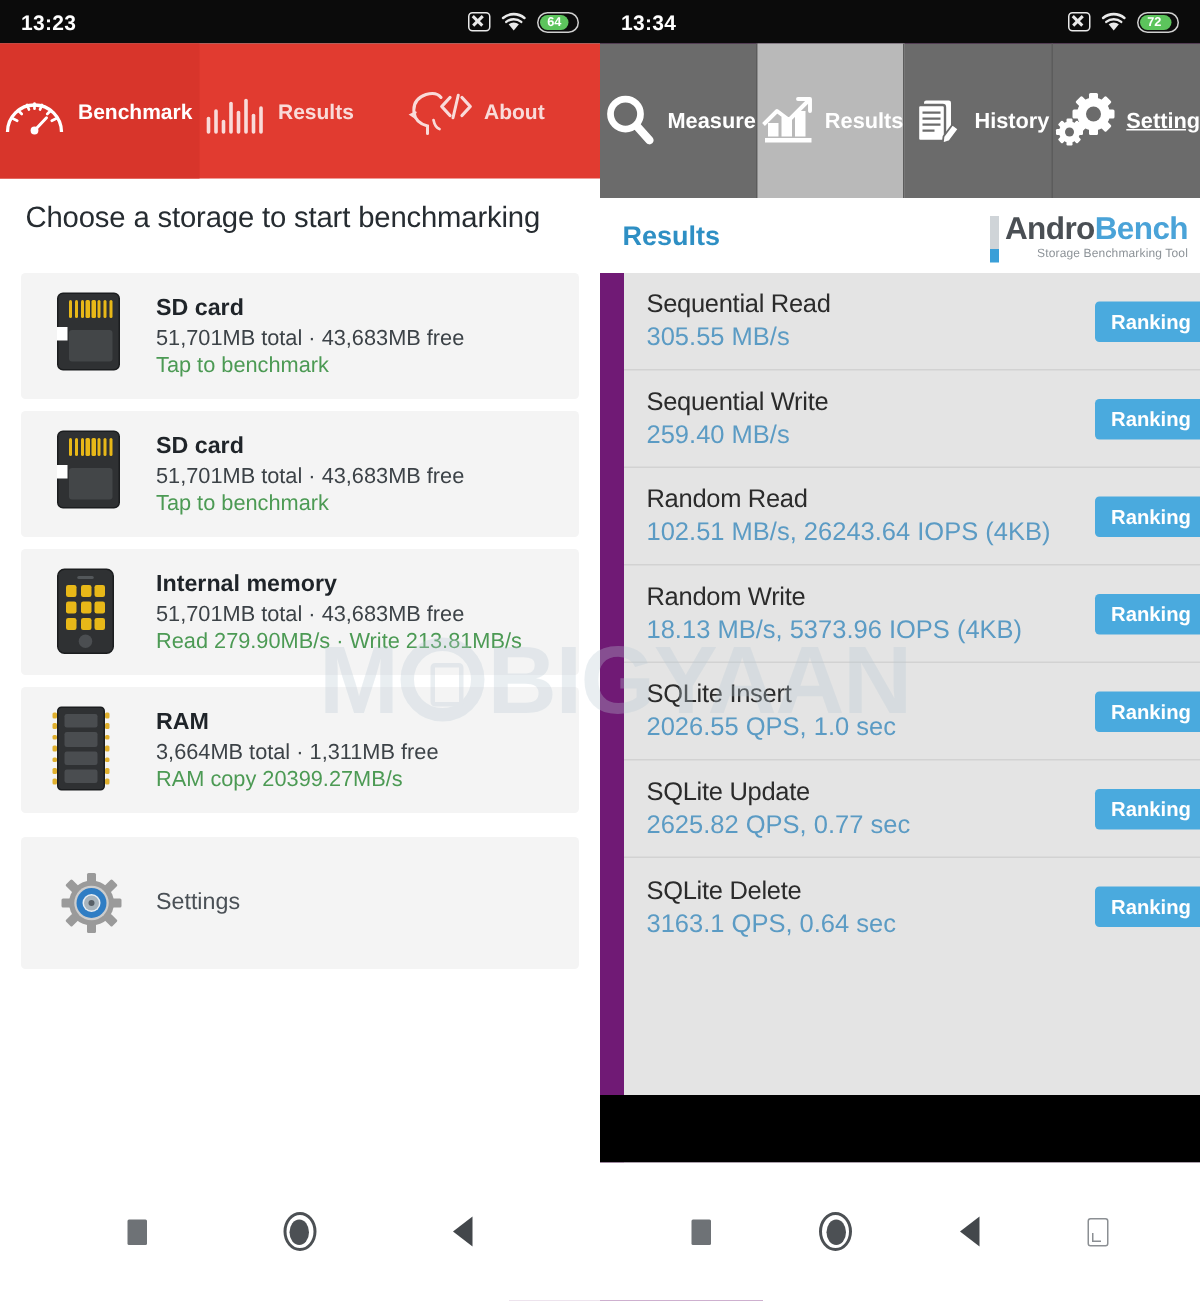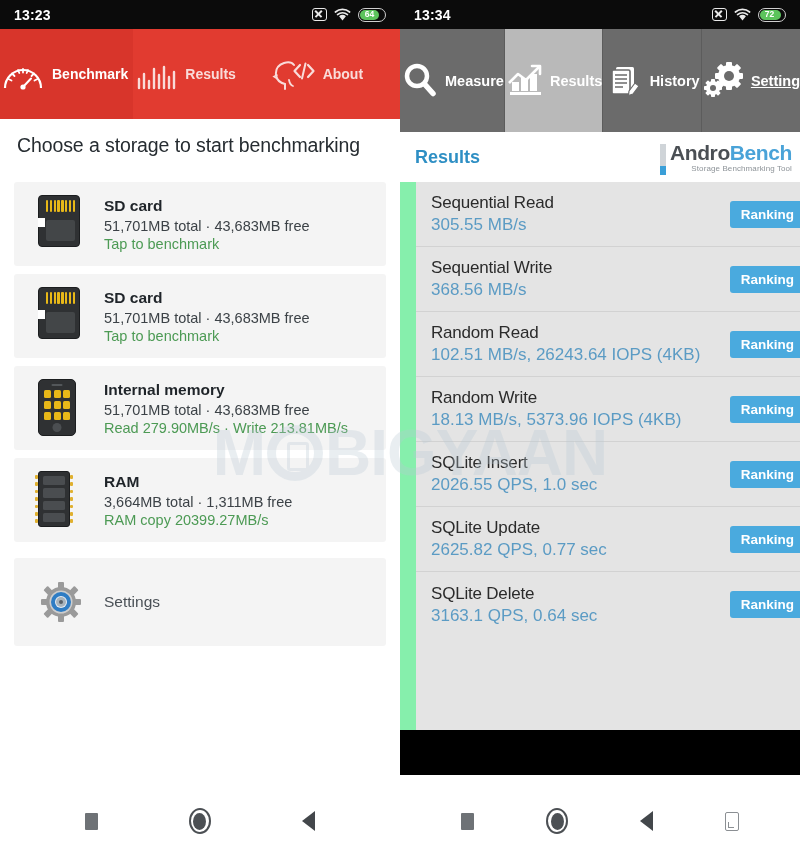--- a/index.html
+++ b/index.html
@@ -7,21 +7,21 @@
     width: 800px; height: 867px;
     background: #ffffff;
     font-family: "Liberation Sans", sans-serif;
     overflow: hidden;
   }
   .screen { position: relative; width: 800px; height: 867px; background: #fff; }
 
   
   .panel { position: absolute; top: 0; width: 400px; height: 867px; overflow: hidden; }
   .panel-left  { left: 0; background: #ffffff; }
-  .panel-right { left: 400px; background: #86efac; }
+  .panel-right { left: 400px; background: #701a75; }
 
   
   .statusbar {
     position: absolute; top: 0; left: 0; width: 400px; height: 29px;
     background: #0b0b0b; color: #ffffff;
     display: flex; align-items: center; justify-content: space-between;
     padding: 0 14px;
   }
   .status-time { font-size: 14px; font-weight: bold; letter-spacing: .2px; }
   .status-icons { display: flex; align-items: center; gap: 7px; }
@@ -569,21 +569,21 @@
       <div class="result-row">
         <div class="rr-text">
           <div class="rr-name">Sequential Read</div>
           <div class="rr-val">305.55 MB/s</div>
         </div>
         <button class="ranking-btn">Ranking</button>
       </div>
       <div class="result-row">
         <div class="rr-text">
           <div class="rr-name">Sequential Write</div>
-          <div class="rr-val">368.56 MB/s</div>
+          <div class="rr-val">259.40 MB/s</div>
         </div>
         <button class="ranking-btn">Ranking</button>
       </div>
       <div class="result-row">
         <div class="rr-text">
           <div class="rr-name">Random Read</div>
           <div class="rr-val">102.51 MB/s, 26243.64 IOPS (4KB)</div>
         </div>
         <button class="ranking-btn">Ranking</button>
       </div>

